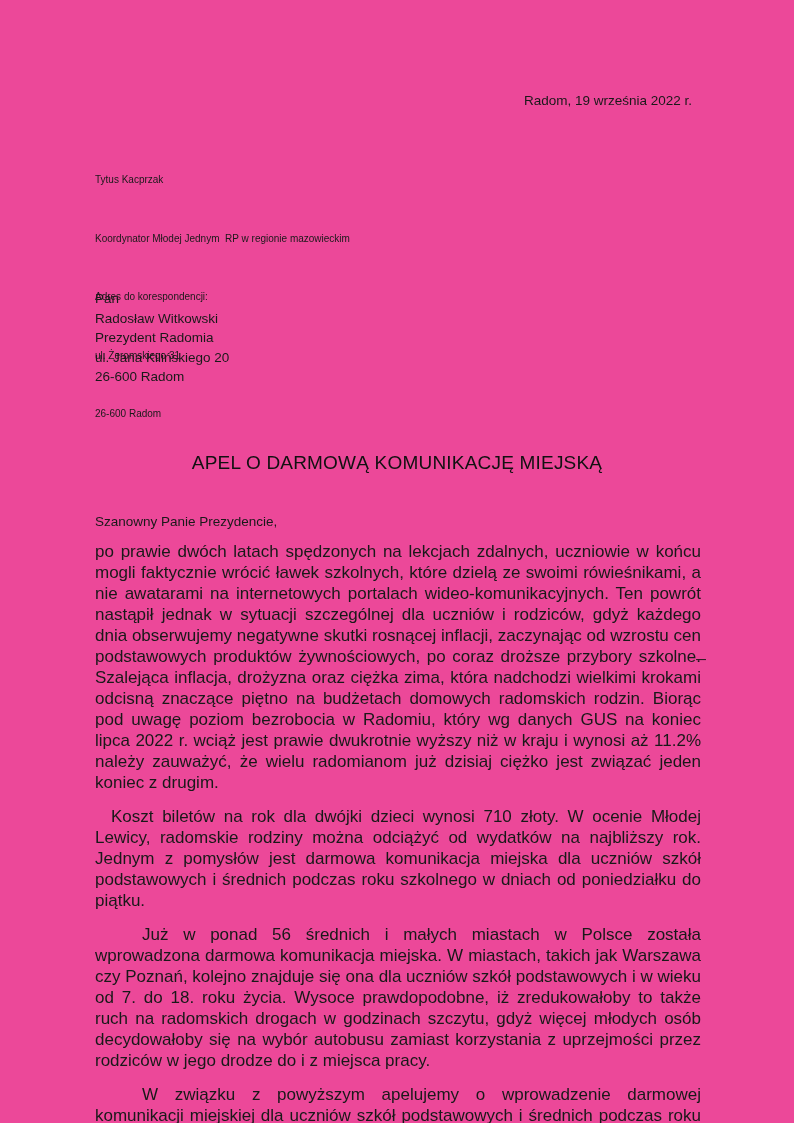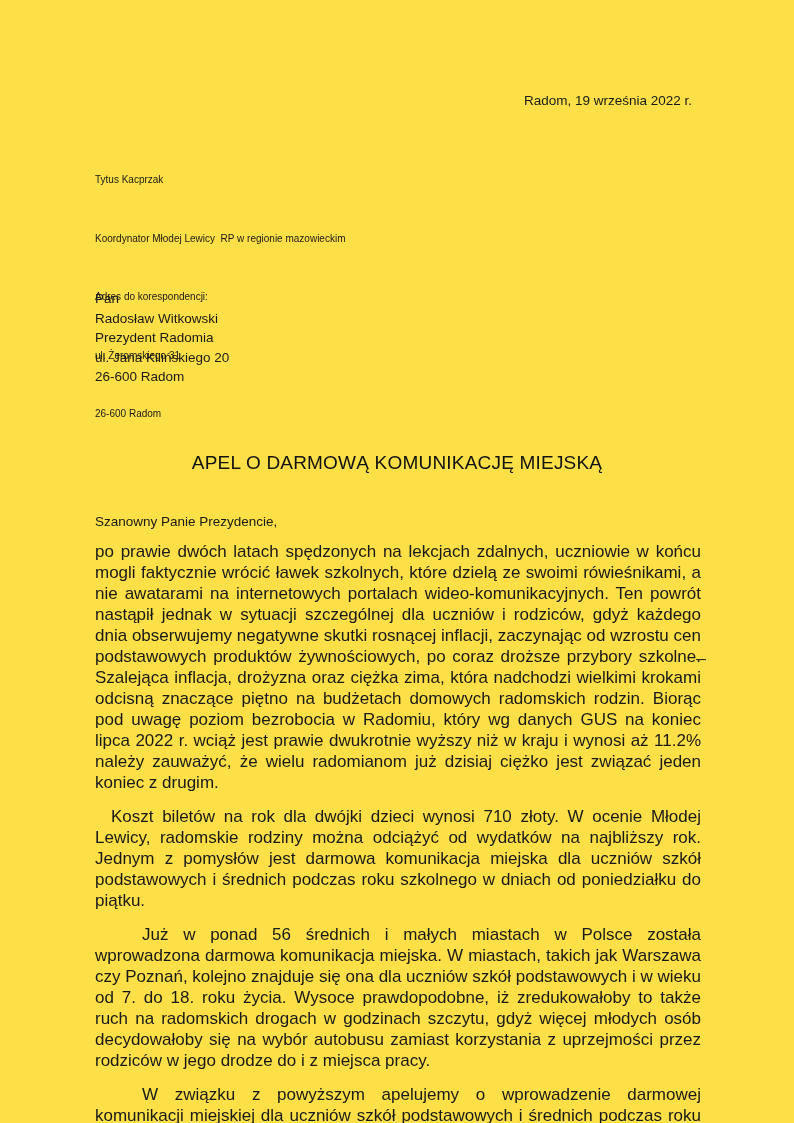--- a/index.html
+++ b/index.html
@@ -4,21 +4,21 @@
 <style>
   html, body {
     margin: 0;
     padding: 0;
     background: #ffffff;
   }
   .page {
     position: relative;
     width: 794px;
     height: 1123px;
-    background: #fde047;
+    background: #ec4899;
     font-family: "Liberation Sans", "DejaVu Sans", sans-serif;
     color: #191919;
     overflow: hidden;
   }
   .date {
     position: absolute;
     top: 92px;
     left: 95px;
     width: 597px;
     text-align: right;
@@ -75,21 +75,21 @@
 </style>
 </head>
 <body>
 
 <div class="page">
 
   <div class="date">Radom, 19 września 2022 r.</div>
 
   <div class="sender">
     <div>Tytus Kacprzak</div>
-    <div>Koordynator Młodej Lewicy  RP w regionie mazowieckim</div>
+    <div>Koordynator Młodej Jednym  RP w regionie mazowieckim</div>
     <div>Adres do korespondencji:</div>
     <div>ul. Żeromskiego 31</div>
     <div>26-600 Radom</div>
   </div>
 
   <div class="recipient">
     <div>Pan</div>
     <div>Radosław Witkowski</div>
     <div>Prezydent Radomia</div>
     <div>ul. Jana Kilińskiego 20</div>

